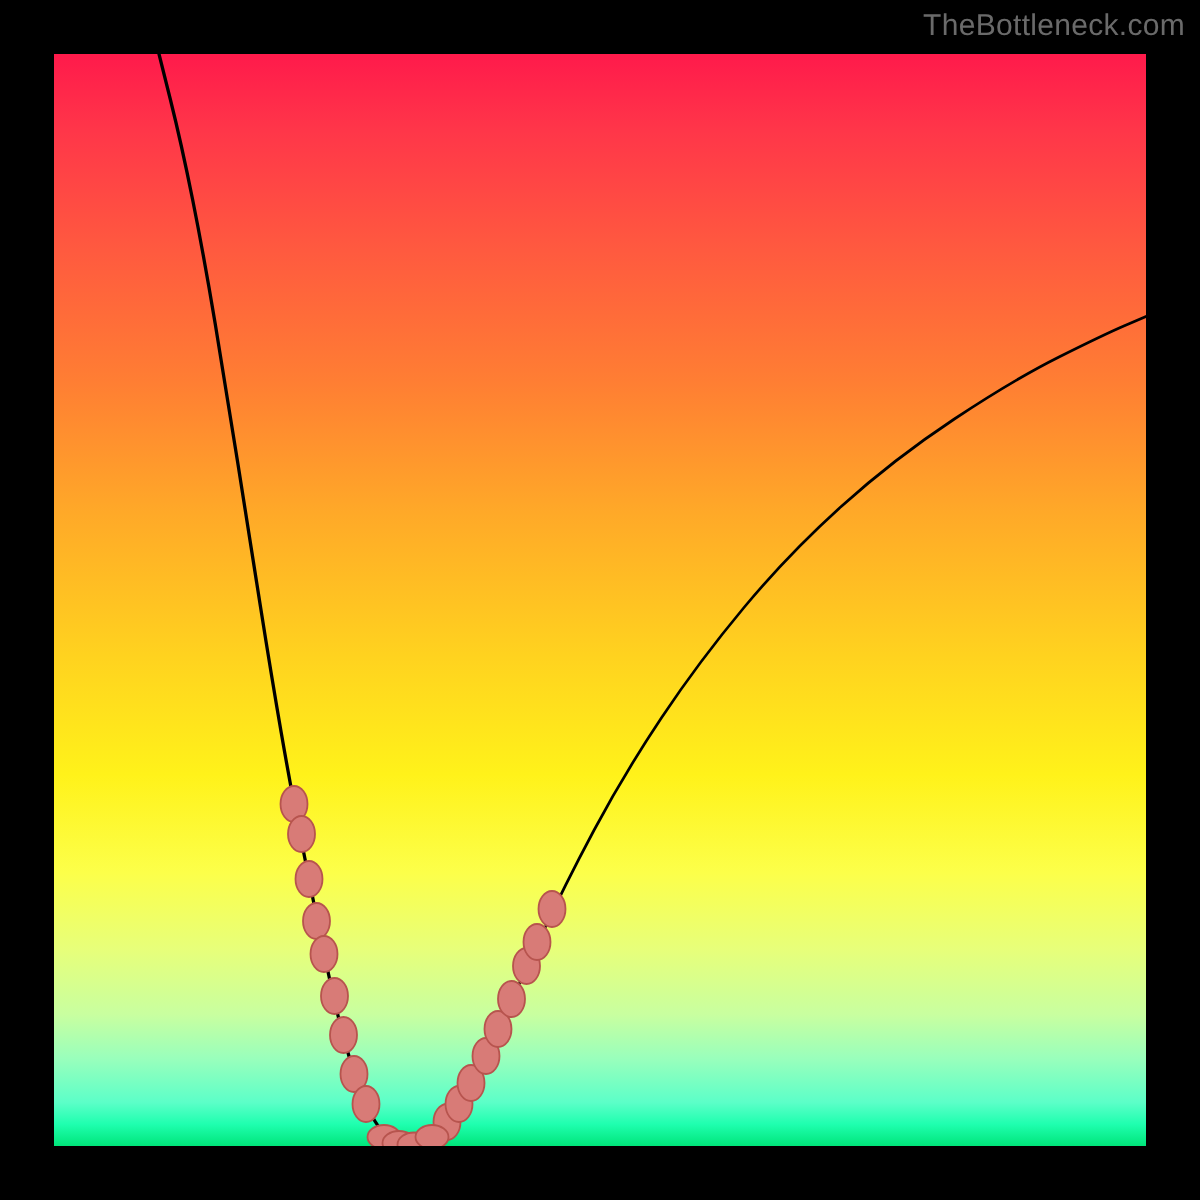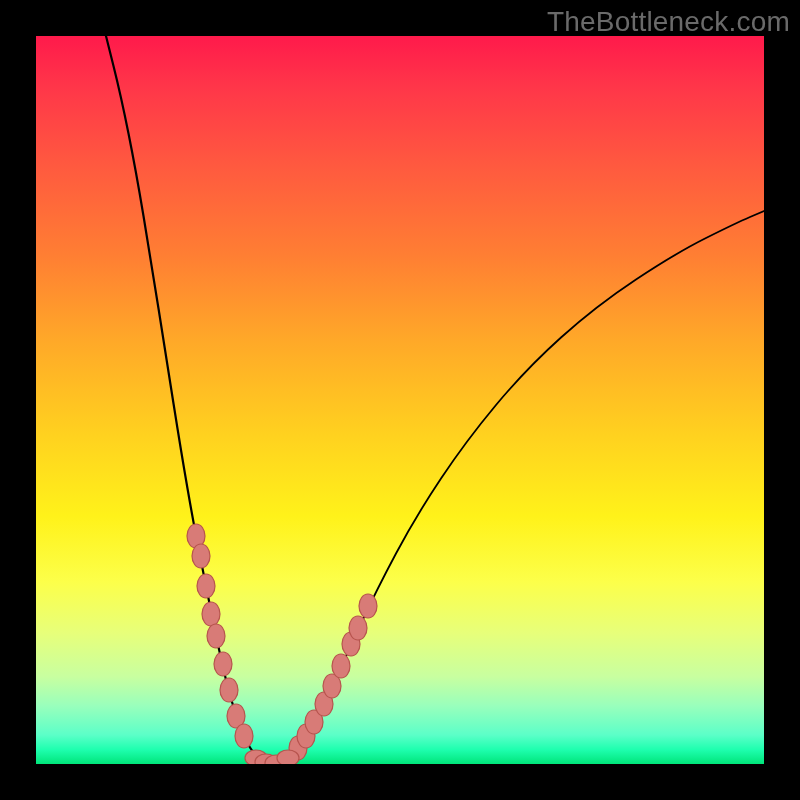--- a/index.html
+++ b/index.html
@@ -49,21 +49,21 @@
       #5cffc8 96%,
       #1fffaf 98%,
       #00e57a 100%
     );
   }
   .watermark {
     position: absolute;
     top: 6px;
     right: 10px;
     color: #6a6a6a;
-    font-size: 28px;
+    font-size: 20px;
     font-weight: 500;
     letter-spacing: 0.2px;
     user-select: none;
   }
   svg.curve {
     position: absolute;
     left: 0;
     top: 0;
     width: 100%;
     height: 100%;

